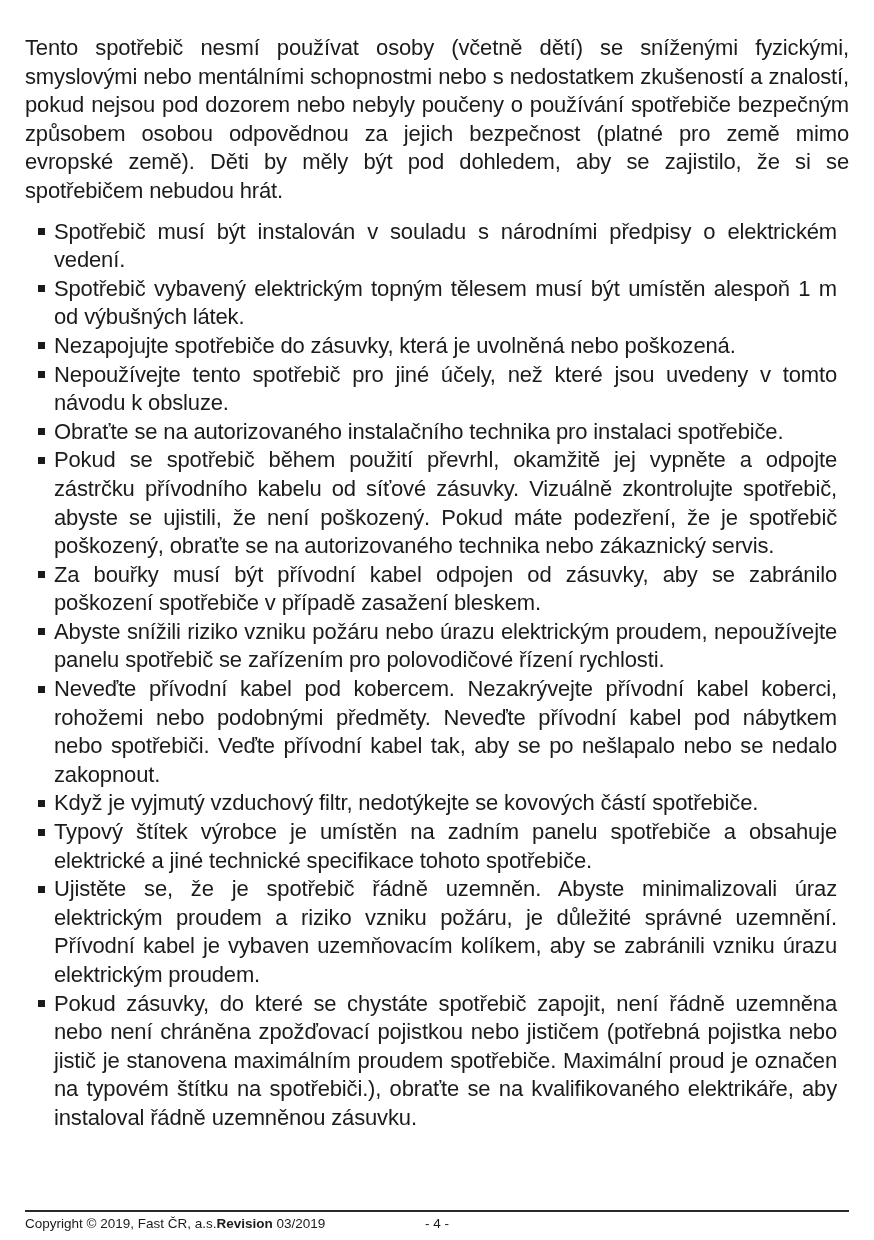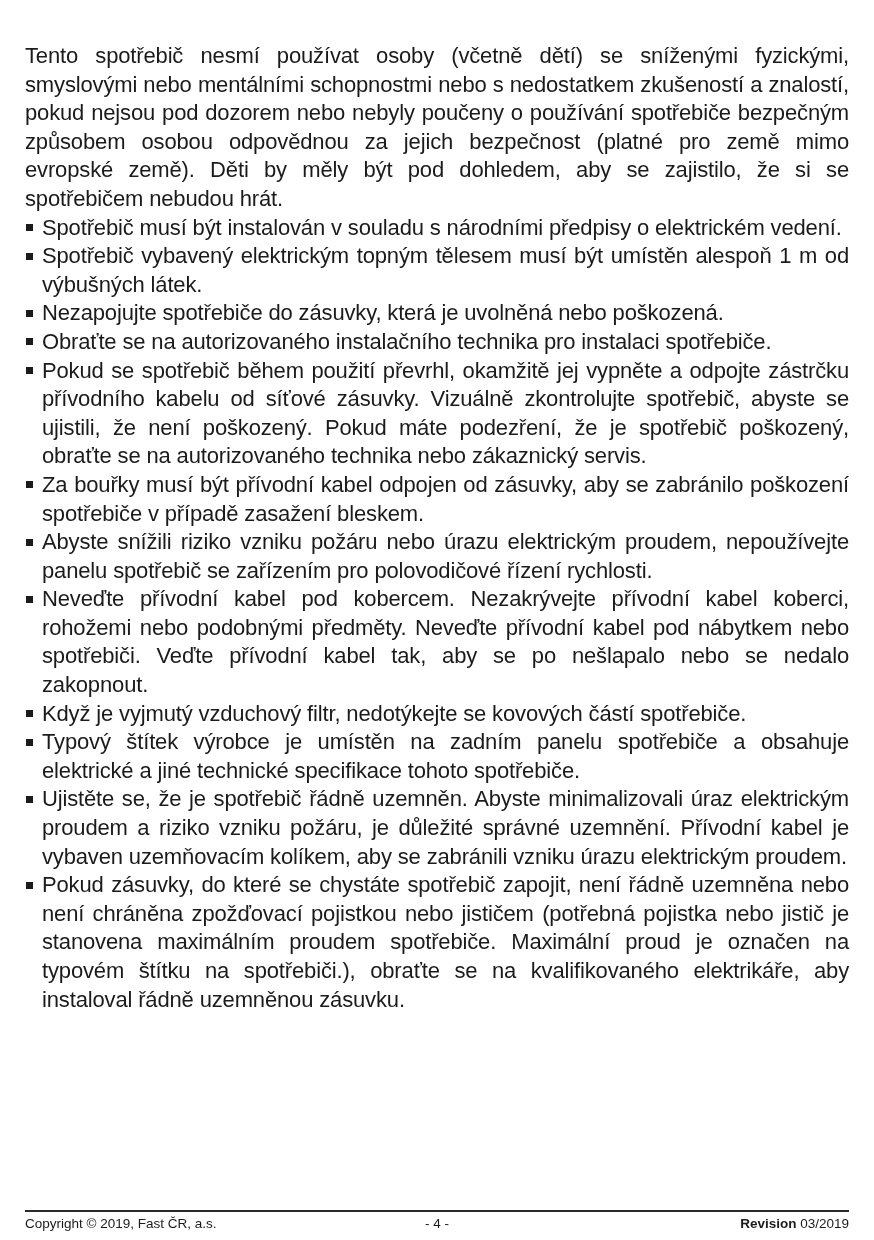--- a/index.html
+++ b/index.html
@@ -22,25 +22,25 @@
     top: 26px;
     left: 25px;
     right: 25px;
     font-size: 22px;
     line-height: 28.6px;
     letter-spacing: -0.15px;
     text-align: justify;
     text-justify: inter-word;
   }
   .intro {
-    margin: 16px 0 0 0;
+    margin: 8px 0 0 0;
   }
   .bullets {
     list-style: none;
-    margin: 0;
+    margin: 12px;
     padding: 0;
   }
   .bullet {
     position: relative;
     padding-left: 17px;
     text-align: justify;
   }
   .marker {
     position: absolute;
     left: 1px;
@@ -53,21 +53,21 @@
     position: absolute;
     left: 25px;
     right: 25px;
     bottom: 8px;
     border-top: 2px solid #2a2a2a;
     padding-top: 3px;
     font-size: 13.5px;
     line-height: 17px;
     color: #1b1b1b;
     display: flex;
-    justify-content: space-between;
+    justify-content: flex-start;
     align-items: baseline;
   }
   .foot-center {
     position: absolute;
     left: 50%;
     transform: translateX(-50%);
   }
   .foot-right b {
     font-weight: bold;
   }
@@ -89,20 +89,24 @@
           <span class="marker"></span>
           <span>Spotřebič vybavený elektrickým topným tělesem musí být umístěn alespoň 1 m od výbušných látek.</span>
         </li>
 
 
         <li class="bullet">
           <span class="marker"></span>
           <span>Nezapojujte spotřebiče do zásuvky, která je uvolněná nebo poškozená.</span>
         </li>
 
+        <li class="bullet">
+          <span class="marker"></span>
+          <span>Nepoužívejte tento spotřebič pro jiné účely, než které jsou uvedeny v tomto návodu k obsluze.</span>
+        </li>
 
         <li class="bullet">
           <span class="marker"></span>
           <span>Obraťte se na autorizovaného instalačního technika pro instalaci spotřebiče.</span>
         </li>
 
         <li class="bullet">
           <span class="marker"></span>
           <span>Pokud se spotřebič během použití převrhl, okamžitě jej vypněte a odpojte zástrčku přívodního kabelu od síťové zásuvky. Vizuálně zkontrolujte spotřebič, abyste se ujistili, že není poškozený. Pokud máte podezření, že je spotřebič poškozený, obraťte se na autorizovaného technika nebo zákaznický servis.</span>
         </li>

